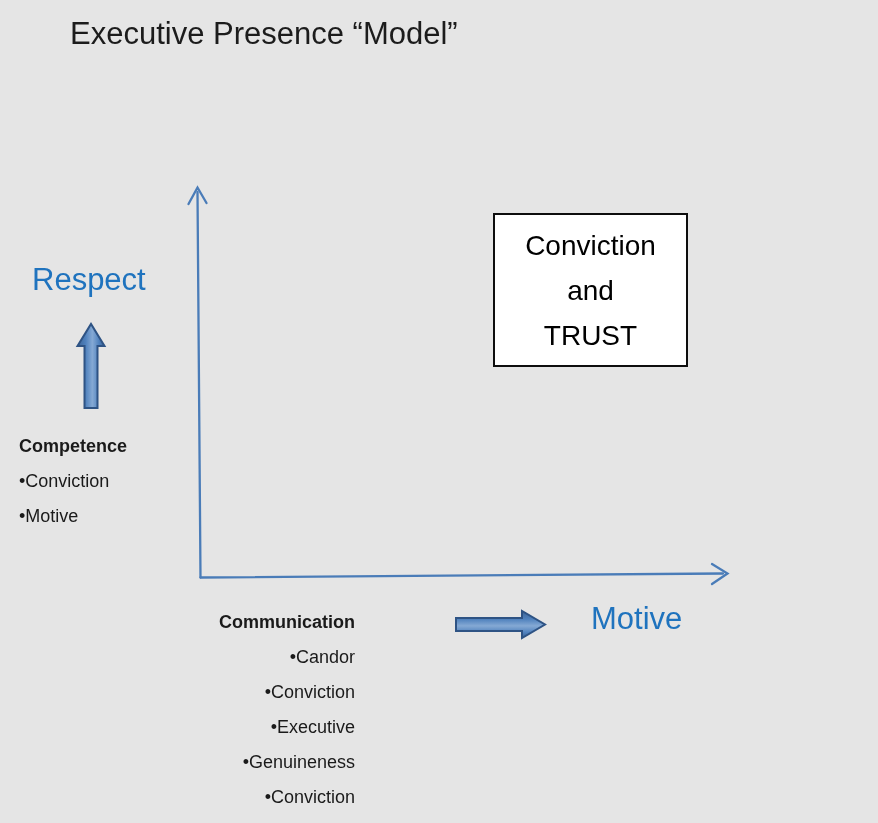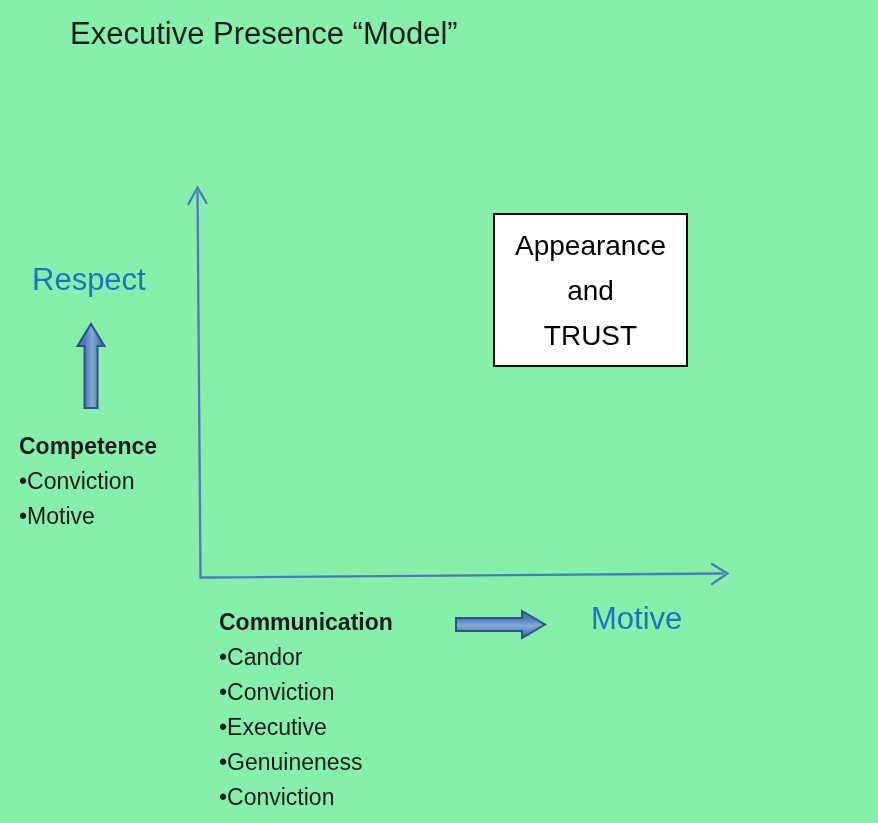--- a/index.html
+++ b/index.html
@@ -5,21 +5,21 @@
   html, body {
     margin: 0;
     padding: 0;
     background: #ffffff;
     font-family: "Liberation Sans", sans-serif;
   }
   .slide {
     position: relative;
     width: 878px;
     height: 823px;
-    background: #86efac;
+    background: #e5e5e5;
     overflow: hidden;
   }
   .abs { position: absolute; }
 
   .title {
     left: 70px;
     top: 16px;
     font-size: 31px;
     color: #1c1c1c;
     letter-spacing: 0px;
@@ -37,27 +37,27 @@
   .blue-label {
     color: #1f73be;
     font-size: 31px;
     white-space: nowrap;
   }
   .respect-label { left: 32px; top: 262px; }
   .relate-label  { left: 591px; top: 601px; }
 
   .text-block {
     color: #1a1a1a;
-    font-size: 23px;
+    font-size: 18px;
     line-height: 35px;
     white-space: nowrap;
   }
   .text-block .heading { font-weight: bold; }
   .competence-block    { left: 19px;  top: 429px; }
-  .communication-block { left: 219px; top: 605px; }
+  .communication-block { left: 219px; top: 605px; text-align: right; }
 
   .credibility-box {
     left: 493px;
     top: 213px;
     width: 191px;
     height: 150px;
     border: 2px solid #0d0d0d;
     background: #ffffff;
     display: flex;
     flex-direction: column;
@@ -122,18 +122,18 @@
   <div class="abs text-block communication-block">
     <div class="heading">Communication</div>
     <div>•Candor</div>
     <div>•Conviction</div>
     <div>•Executive</div>
     <div>•Genuineness</div>
     <div>•Conviction</div>
   </div>
 
   <div class="abs credibility-box">
-    <div>Appearance</div>
+    <div>Conviction</div>
     <div>and</div>
     <div>TRUST</div>
   </div>
 
 </div>
 
 </body></html>

